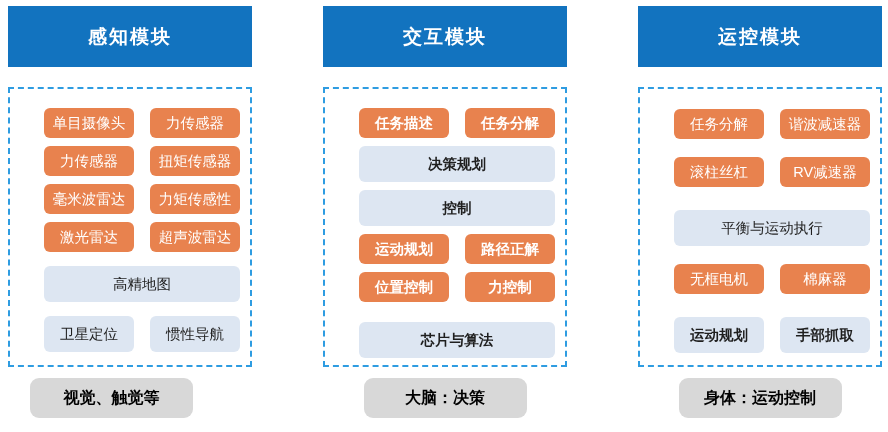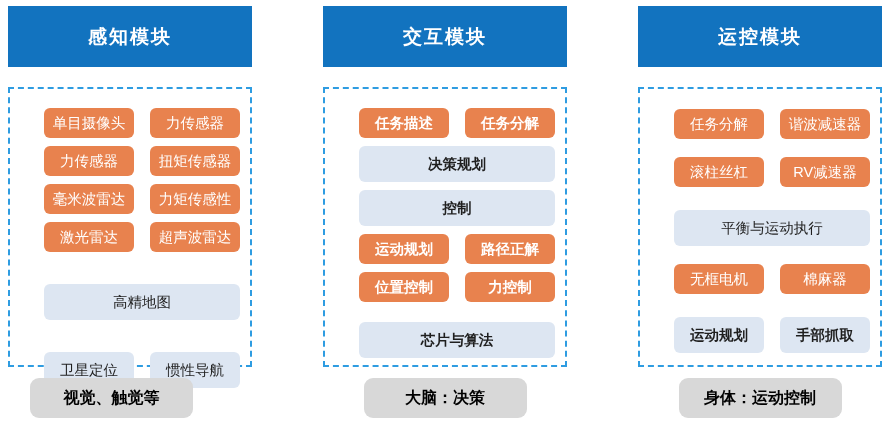--- a/index.html
+++ b/index.html
@@ -34,21 +34,21 @@
   .panel.sparse{gap:18px;padding-top:20px;}
   .row{display:flex;gap:16px;padding-left:24px;}
   .box{
     flex:1;height:30px;border-radius:6px;
     display:flex;align-items:center;justify-content:center;
     font-size:14.5px;background:var(--orange);color:var(--white_text);
     white-space:nowrap;
   }
   .box.light{background:var(--light_box);color:var(--dark_text);height:36px;}
   .b{font-weight:bold;}
-  .mt6{margin-top:24px;}
+  .mt6{margin-top:6px;}
   .mt12{margin-top:12px;}
   .mt5{margin-top:5px;}
   .module-footer{
     margin:11px auto 12px auto;width:163px;height:40px;
     background:var(--footer_bg);border-radius:9px;
     display:flex;align-items:center;justify-content:center;
     font-weight:bold;font-size:16px;color:#000;white-space:nowrap;
   }
   .module-footer.shift-left{margin-left:22px;margin-right:auto;}
 </style>

